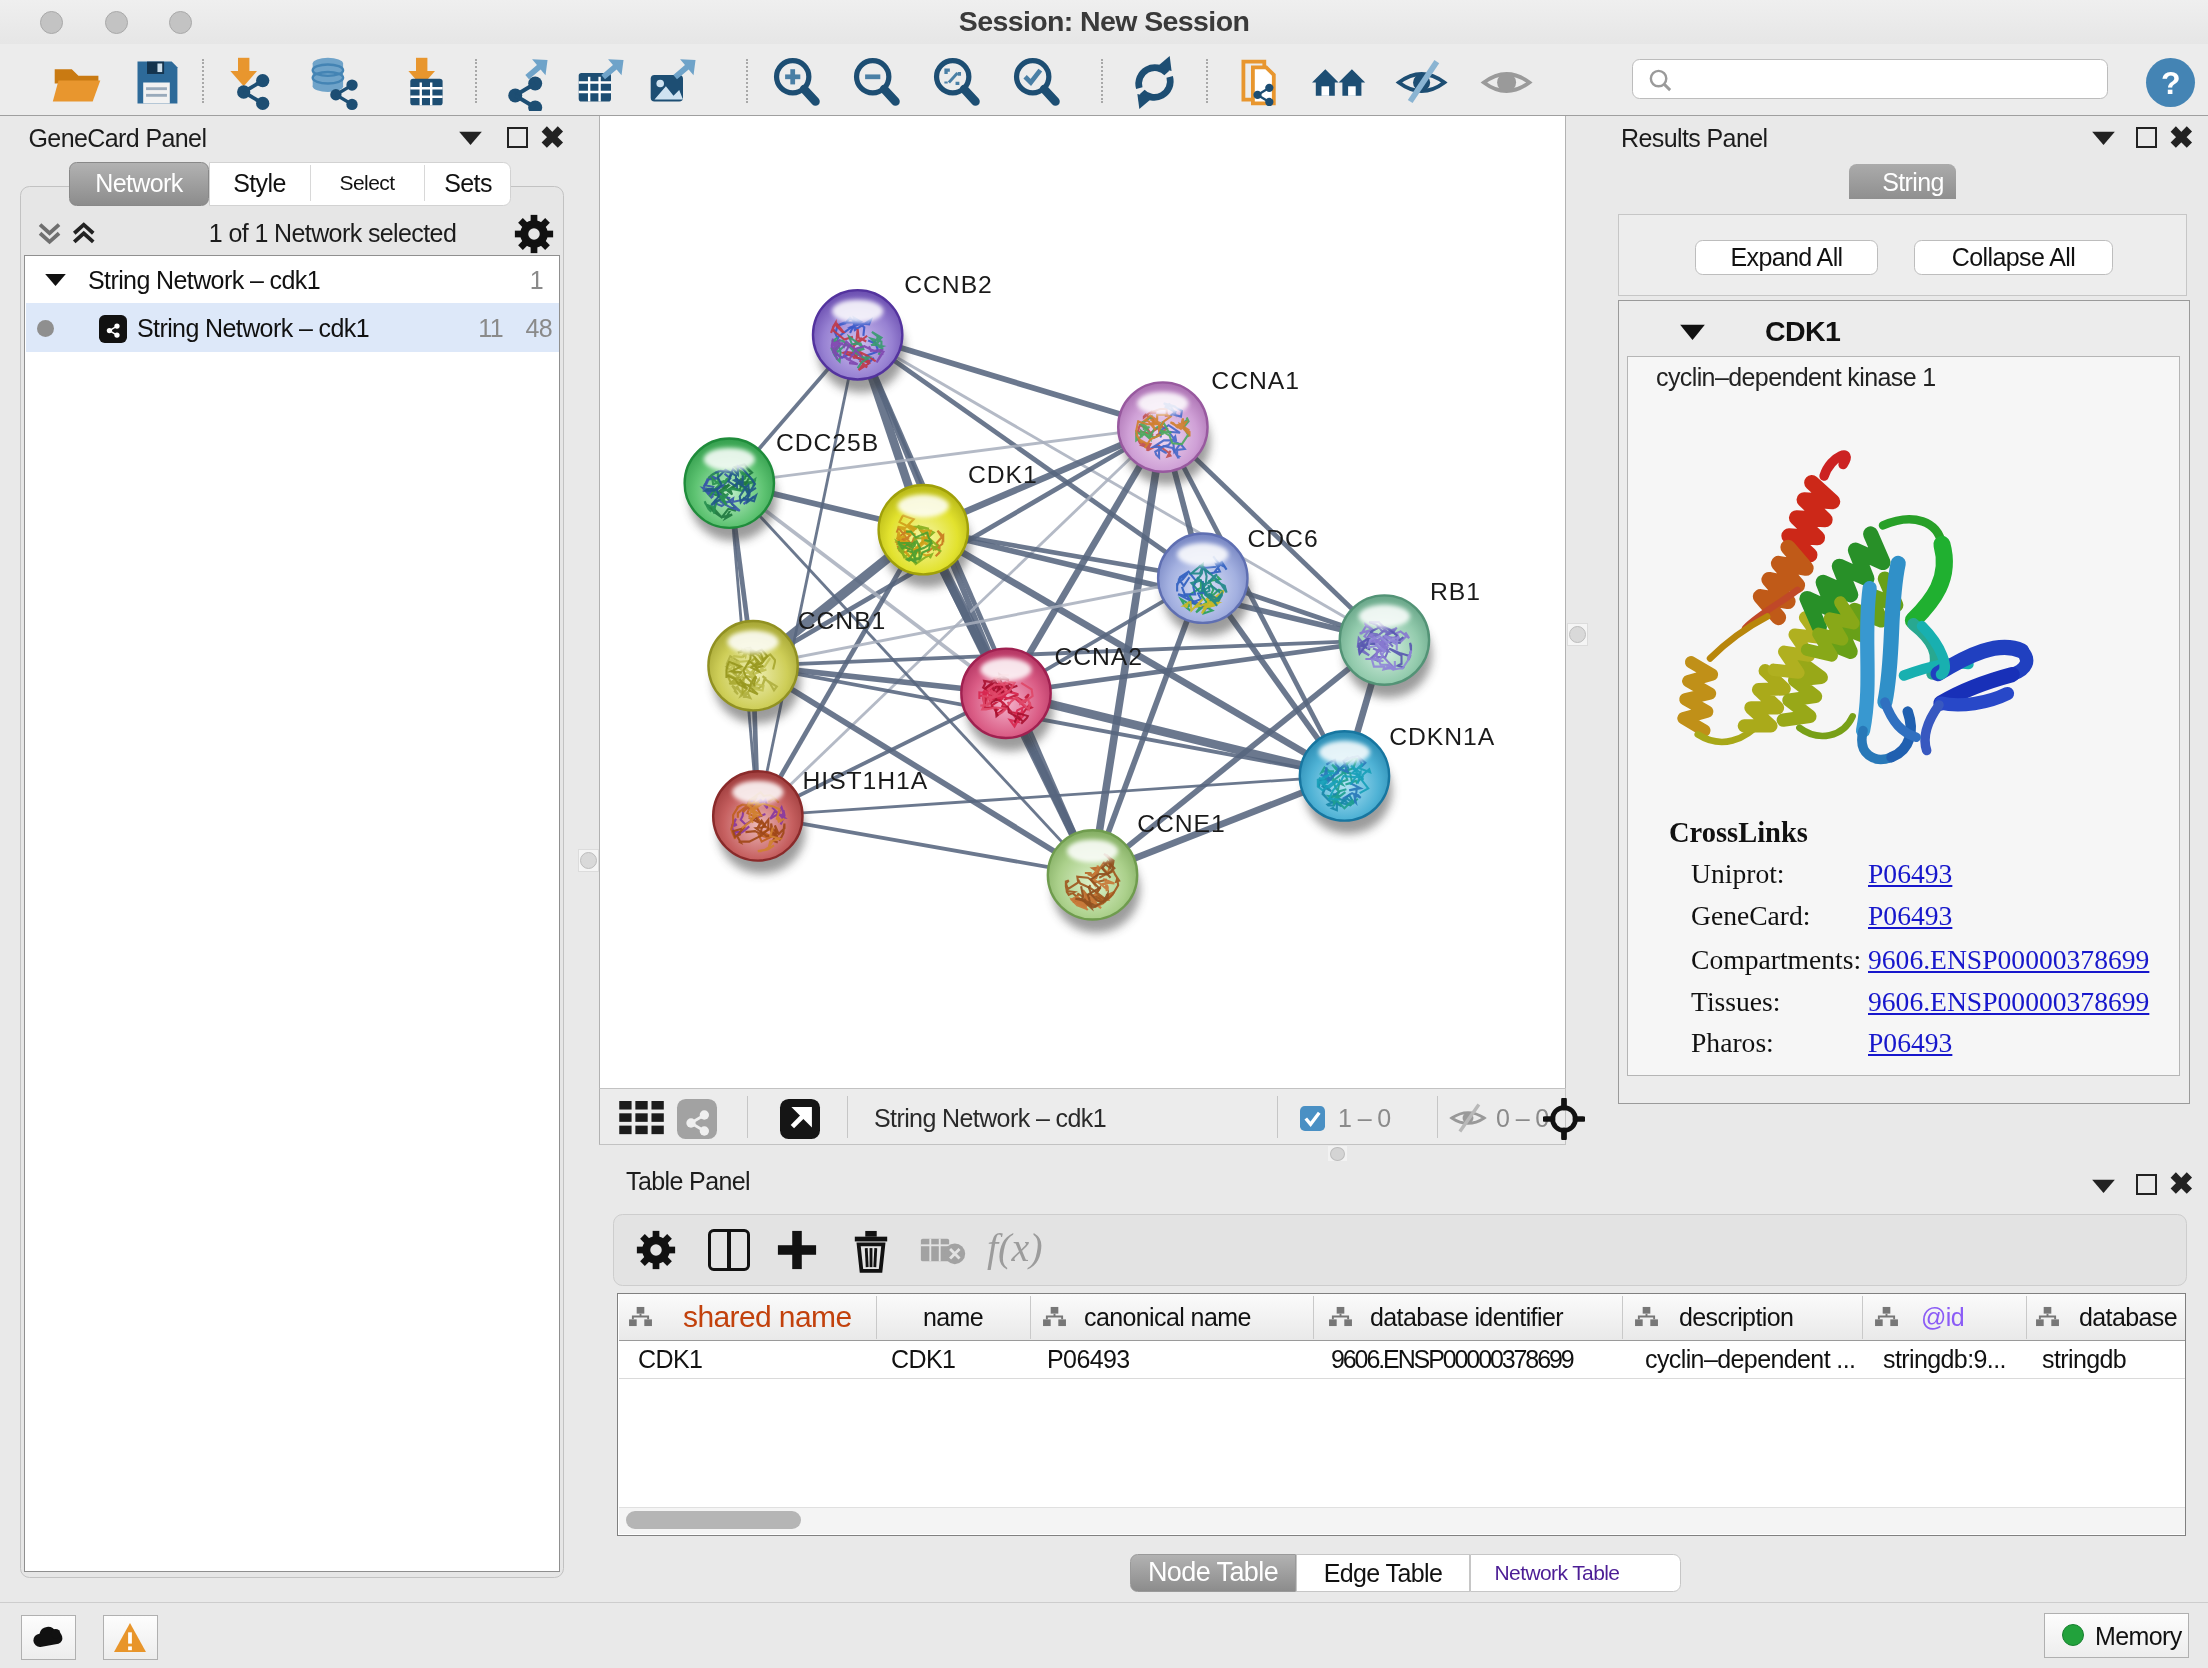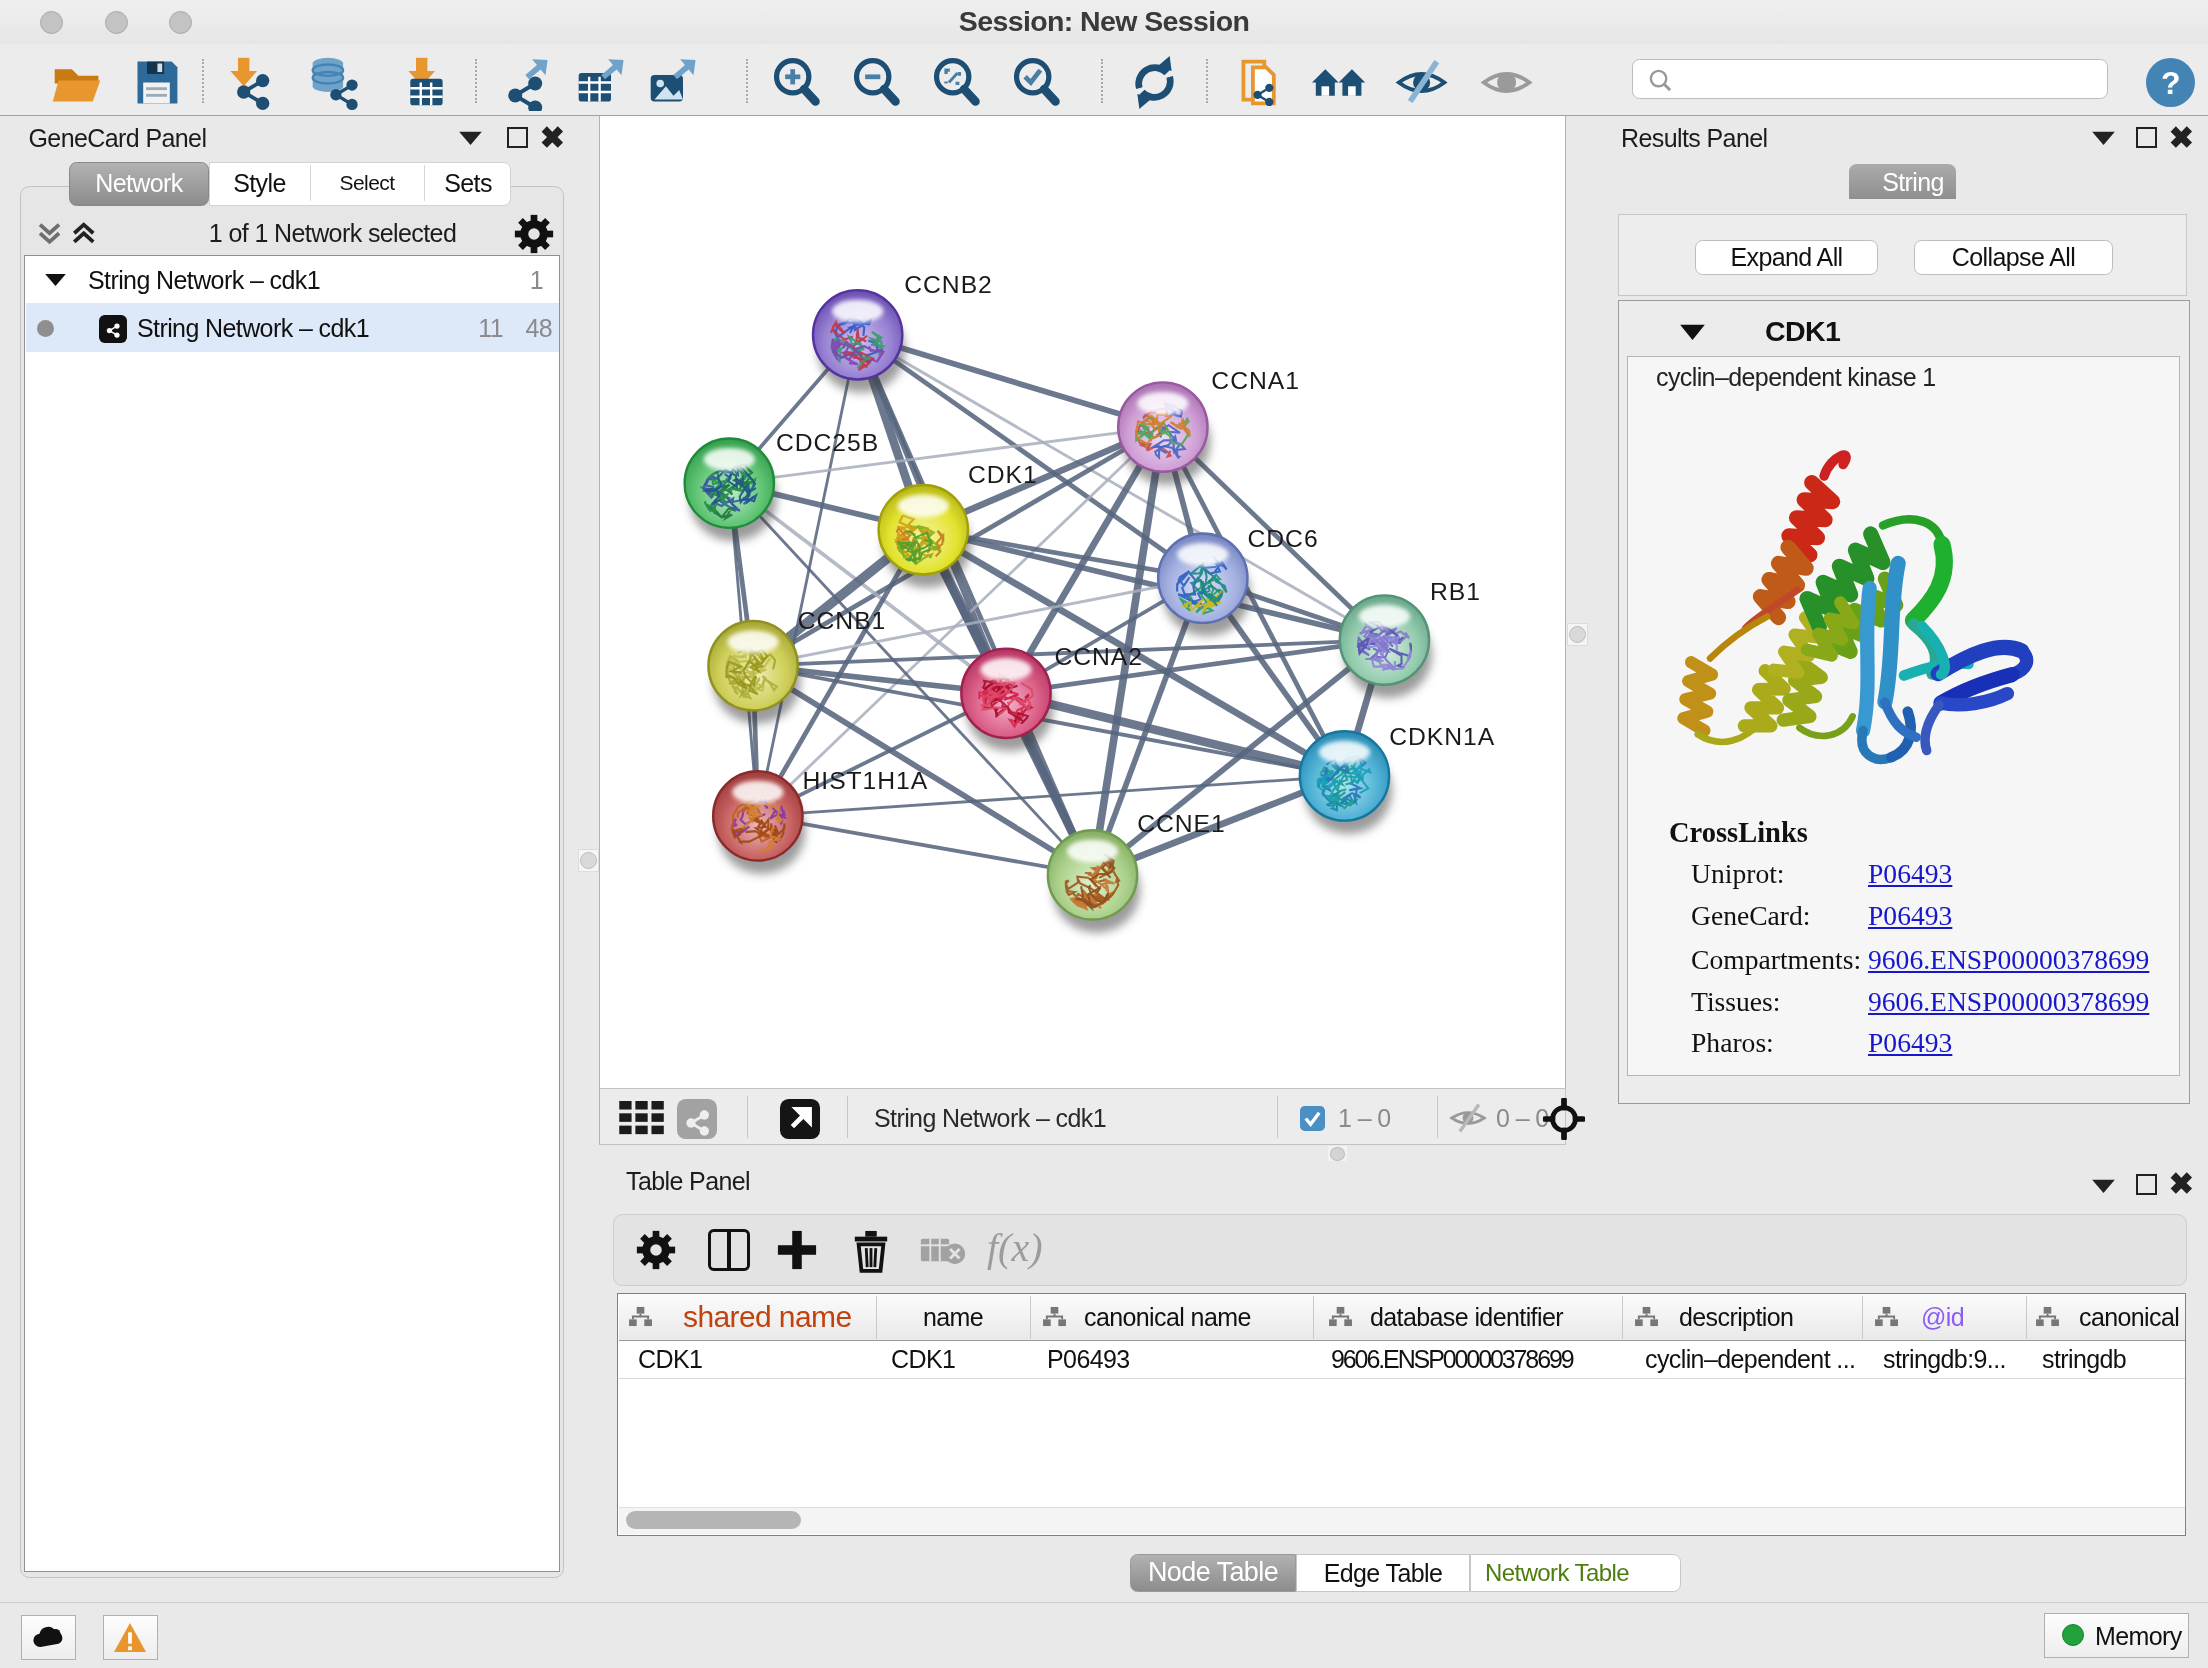--- a/index.html
+++ b/index.html
@@ -786,37 +786,37 @@
 <svg style="position:absolute;left:2035px;top:1306px" width="25" height="21" viewBox="0 0 26 22">
     <g fill="#777">
       <rect x="9" y="1" width="8" height="7"></rect>
       <rect x="1" y="14" width="8" height="7"></rect>
       <rect x="17" y="14" width="8" height="7"></rect>
       <g stroke="#777" stroke-width="2" fill="none">
         <path d="M13 8 v3 M5 14 v-3 h16 v3"></path>
       </g>
     </g>
   </svg>
-<div style="position:absolute;left:2079px;top:1300px;height:34px;display:flex;align-items:center;font-family:'Liberation Sans',sans-serif;font-size:25px;color:#111;font-weight:400;white-space:nowrap;letter-spacing:-0.6px;">canonical</div>
+<div style="position:absolute;left:2079px;top:1300px;height:34px;display:flex;align-items:center;font-family:'Liberation Sans',sans-serif;font-size:25px;color:#111;font-weight:400;white-space:nowrap;letter-spacing:-0.6px;">database</div>
 <div style="position:absolute;left:619px;top:1341px;width:1566px;height:38px;border-bottom:1px solid #dadada;"></div>
 <div style="position:absolute;left:638px;top:1342px;height:34px;display:flex;align-items:center;font-family:'Liberation Sans',sans-serif;font-size:25px;color:#111;font-weight:400;white-space:nowrap;letter-spacing:-0.6px;">CDK1</div>
 <div style="position:absolute;left:891px;top:1342px;height:34px;display:flex;align-items:center;font-family:'Liberation Sans',sans-serif;font-size:25px;color:#111;font-weight:400;white-space:nowrap;letter-spacing:-0.6px;">CDK1</div>
 <div style="position:absolute;left:1047px;top:1342px;height:34px;display:flex;align-items:center;font-family:'Liberation Sans',sans-serif;font-size:25px;color:#111;font-weight:400;white-space:nowrap;letter-spacing:-0.6px;">P06493</div>
 <div style="position:absolute;left:1331px;top:1342px;height:34px;display:flex;align-items:center;font-family:'Liberation Sans',sans-serif;font-size:25px;color:#111;font-weight:400;white-space:nowrap;letter-spacing:-0.6px;letter-spacing:-2.1px;">9606.ENSP00000378699</div>
 <div style="position:absolute;left:1645px;top:1342px;height:34px;display:flex;align-items:center;font-family:'Liberation Sans',sans-serif;font-size:25px;color:#111;font-weight:400;white-space:nowrap;letter-spacing:-0.6px;">cyclin–dependent ...</div>
 <div style="position:absolute;left:1883px;top:1342px;height:34px;display:flex;align-items:center;font-family:'Liberation Sans',sans-serif;font-size:25px;color:#111;font-weight:400;white-space:nowrap;letter-spacing:-0.6px;">stringdb:9...</div>
 <div style="position:absolute;left:2042px;top:1342px;height:34px;display:flex;align-items:center;font-family:'Liberation Sans',sans-serif;font-size:25px;color:#111;font-weight:400;white-space:nowrap;letter-spacing:-0.6px;">stringdb</div>
 <div style="position:absolute;left:619px;top:1507px;width:1566px;height:27px;background:#f4f4f4;border-top:1px solid #e0e0e0;"></div>
 <div style="position:absolute;left:626px;top:1511px;width:175px;height:18px;background:#b5b5b5;border-radius:9.5px;"></div>
 <div style="position:absolute;left:1130px;top:1554px;width:166px;height:38px;background:linear-gradient(#b2b2b2,#8c8c8c);border:1px solid #9a9a9a;border-radius:7.6px 0 0 7.6px;"></div>
 <div style="position:absolute;left:1130px;top:1554px;width:166px;height:37px;display:flex;align-items:center;justify-content:center;font-family:'Liberation Sans',sans-serif;font-size:27px;color:#fff;font-weight:400;white-space:nowrap;letter-spacing:-0.6px;">Node Table</div>
 <div style="position:absolute;left:1296px;top:1554px;width:174px;height:38px;background:#fff;border:1px solid #c6c6c6;"></div>
 <div style="position:absolute;left:1296px;top:1556px;width:174px;height:34px;display:flex;align-items:center;justify-content:center;font-family:'Liberation Sans',sans-serif;font-size:25px;color:#111;font-weight:400;white-space:nowrap;letter-spacing:-0.6px;">Edge Table</div>
 <div style="position:absolute;left:1470px;top:1554px;width:211px;height:38px;background:#fff;border:1px solid #c6c6c6;border-radius:0 7.6px 7.6px 0;"></div>
-<div style="position:absolute;left:1470px;top:1556px;width:174px;height:34px;display:flex;align-items:center;justify-content:center;font-family:'Liberation Sans',sans-serif;font-size:24px;color:#4d7c0f;font-weight:400;white-space:nowrap;letter-spacing:-0.6px;">Network Table</div>
+<div style="position:absolute;left:1470px;top:1556px;width:174px;height:34px;display:flex;align-items:center;justify-content:center;font-family:'Liberation Sans',sans-serif;font-size:21px;color:#4c1d95;font-weight:400;white-space:nowrap;letter-spacing:-0.6px;">Network Table</div>
 <div style="position:absolute;left:0px;top:1602px;width:2208px;height:67px;background:#e9e9e9;border-top:1px solid #cdcdcd;"></div>
 <div style="position:absolute;left:21px;top:1615px;width:55px;height:45px;background:linear-gradient(#fdfdfd,#ededed);border:1px solid #b0b0b0;"></div>
 <svg style="position:absolute;left:31px;top:1624px" width="36" height="27" viewBox="0 0 38 28">
     <path d="M10 24 a7 7 0 0 1 -1 -14 a9 9 0 0 1 17 -2 a6.5 6.5 0 0 1 3 12.5 z" fill="#111"></path>
     <circle cx="26" cy="10" r="5" fill="#111"></circle>
   </svg>
 <div style="position:absolute;left:103px;top:1615px;width:55px;height:45px;background:linear-gradient(#fdfdfd,#ededed);border:1px solid #b0b0b0;"></div>
 <svg style="position:absolute;left:113px;top:1622px" width="34" height="31" viewBox="0 0 36 33">
     <polygon points="18,1 35,32 1,32" fill="#e8952b"></polygon>
     <rect x="16" y="11" width="4" height="12" fill="#fff"></rect>

